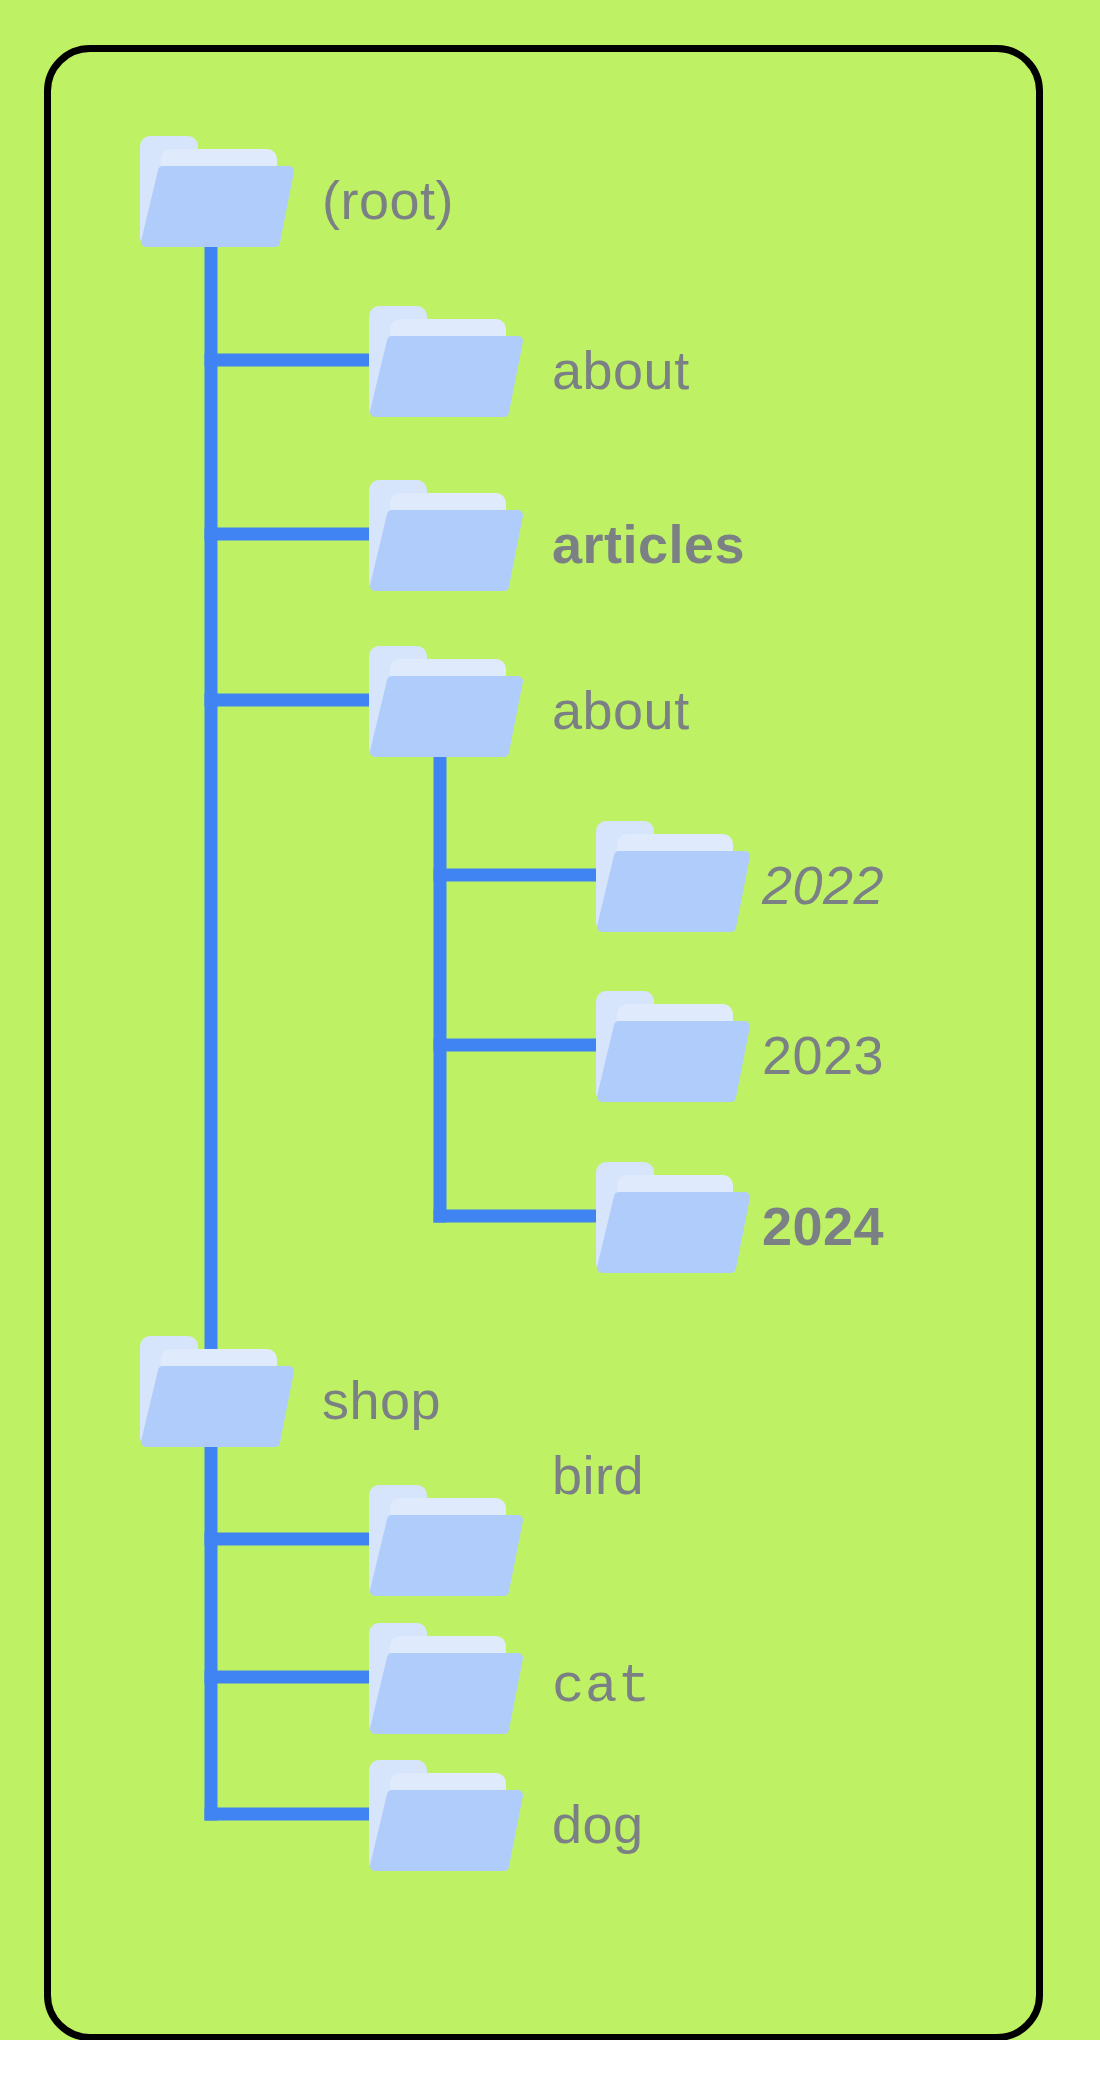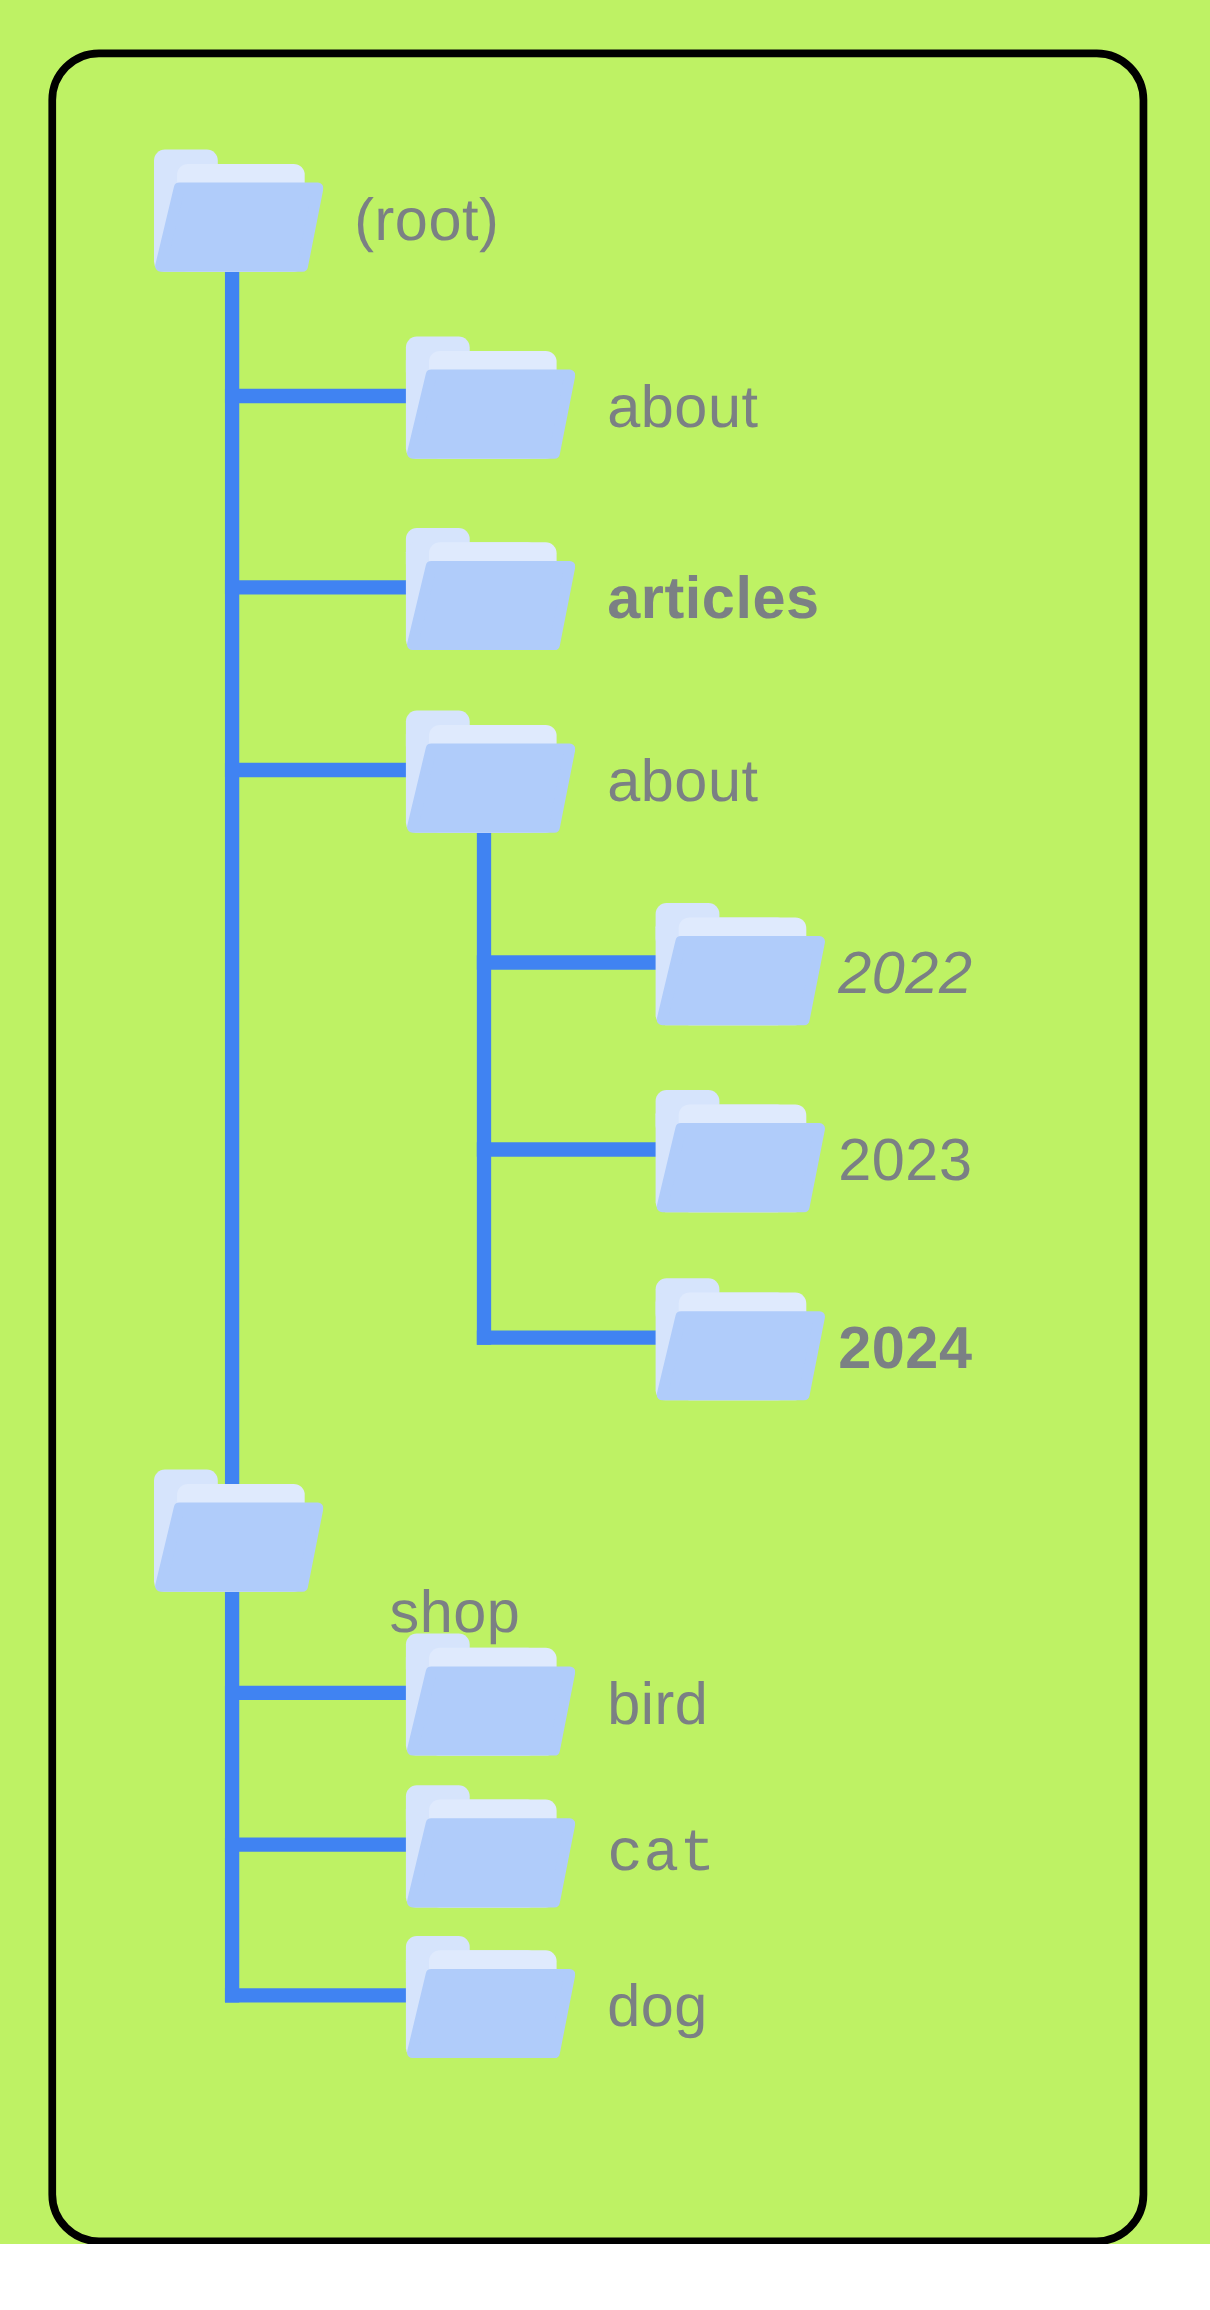--- a/index.html
+++ b/index.html
@@ -110,28 +110,28 @@
           <rect x="22" y="14" width="116" height="98" rx="10" fill="#dfeafd"></rect>
           <path d="M24 36 L150 36 L136 107 L7 107 Z" fill="#b0ccfa" stroke="#b0ccfa" stroke-width="10" stroke-linejoin="round"></path>
         </svg></div>
       <div class="node-label" style="left: 762px; top: 1196px; font-weight: bold;">2024</div>
       <div class="folder" style="left: 139px; top: 1335px;"><svg viewBox="0 0 155 113" width="155" height="113" xmlns="http://www.w3.org/2000/svg">
           <rect x="1" y="1" width="58" height="42" rx="10" fill="#d6e4fc"></rect>
           <rect x="1" y="14" width="120" height="98" rx="9" fill="#d6e4fc"></rect>
           <rect x="22" y="14" width="116" height="98" rx="10" fill="#dfeafd"></rect>
           <path d="M24 36 L150 36 L136 107 L7 107 Z" fill="#b0ccfa" stroke="#b0ccfa" stroke-width="10" stroke-linejoin="round"></path>
         </svg></div>
-      <div class="node-label" style="left: 322px; top: 1436px; margin-left: 32px;">shop</div>
+      <div class="node-label" style="left: 322px; top: 1370px;">shop</div>
       <div class="folder" style="left: 368px; top: 1484px;"><svg viewBox="0 0 155 113" width="155" height="113" xmlns="http://www.w3.org/2000/svg">
           <rect x="1" y="1" width="58" height="42" rx="10" fill="#d6e4fc"></rect>
           <rect x="1" y="14" width="120" height="98" rx="9" fill="#d6e4fc"></rect>
           <rect x="22" y="14" width="116" height="98" rx="10" fill="#dfeafd"></rect>
           <path d="M24 36 L150 36 L136 107 L7 107 Z" fill="#b0ccfa" stroke="#b0ccfa" stroke-width="10" stroke-linejoin="round"></path>
         </svg></div>
-      <div class="node-label" style="left: 552px; top: 1519px;">bird</div>
+      <div class="node-label" style="left: 552px; top: 1445px;">bird</div>
       <div class="folder" style="left: 368px; top: 1622px;"><svg viewBox="0 0 155 113" width="155" height="113" xmlns="http://www.w3.org/2000/svg">
           <rect x="1" y="1" width="58" height="42" rx="10" fill="#d6e4fc"></rect>
           <rect x="1" y="14" width="120" height="98" rx="9" fill="#d6e4fc"></rect>
           <rect x="22" y="14" width="116" height="98" rx="10" fill="#dfeafd"></rect>
           <path d="M24 36 L150 36 L136 107 L7 107 Z" fill="#b0ccfa" stroke="#b0ccfa" stroke-width="10" stroke-linejoin="round"></path>
         </svg></div>
       <div class="node-label" style="left: 552px; top: 1657px; font-family: Liberation Mono, monospace;">cat</div>
       <div class="folder" style="left: 368px; top: 1759px;"><svg viewBox="0 0 155 113" width="155" height="113" xmlns="http://www.w3.org/2000/svg">
           <rect x="1" y="1" width="58" height="42" rx="10" fill="#d6e4fc"></rect>
           <rect x="1" y="14" width="120" height="98" rx="9" fill="#d6e4fc"></rect>

